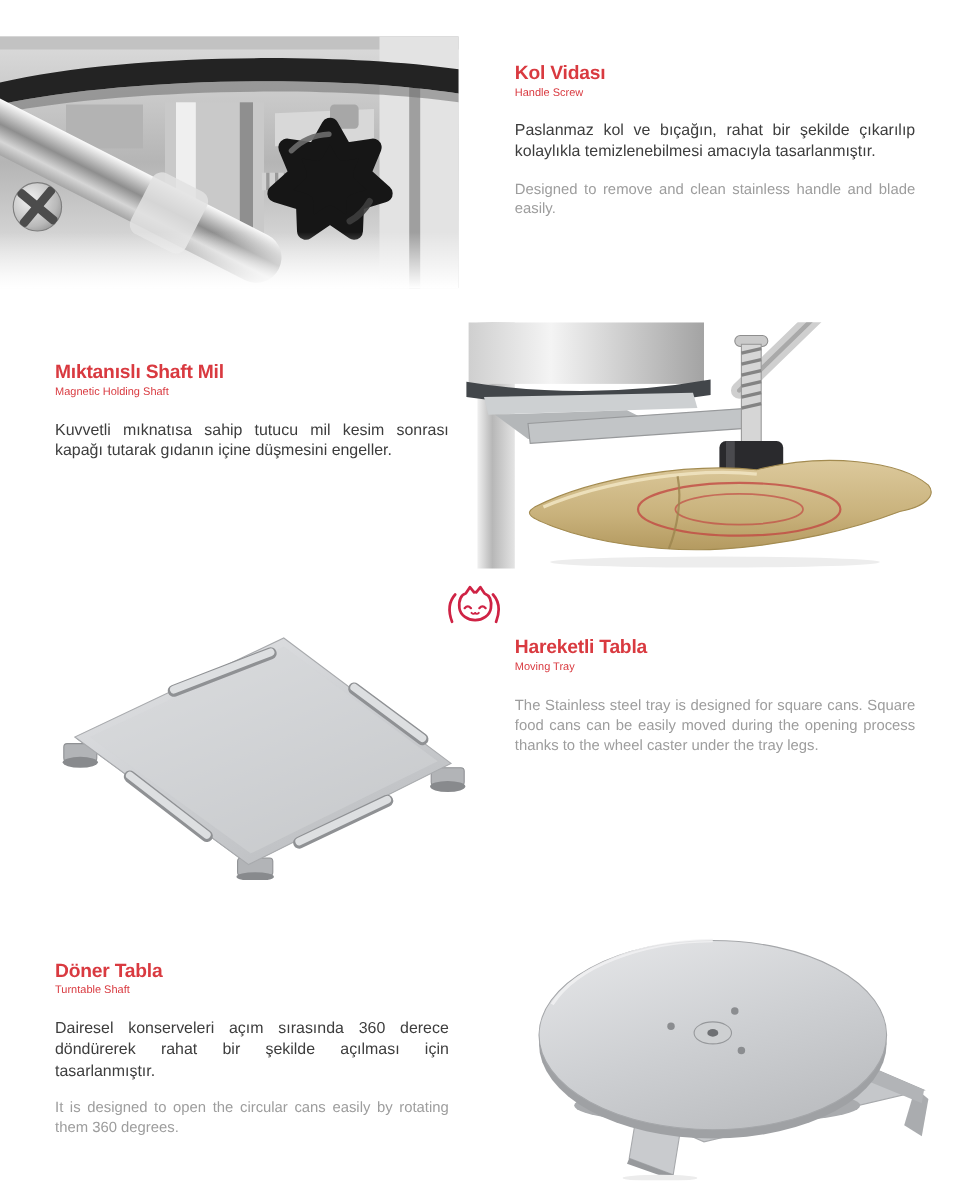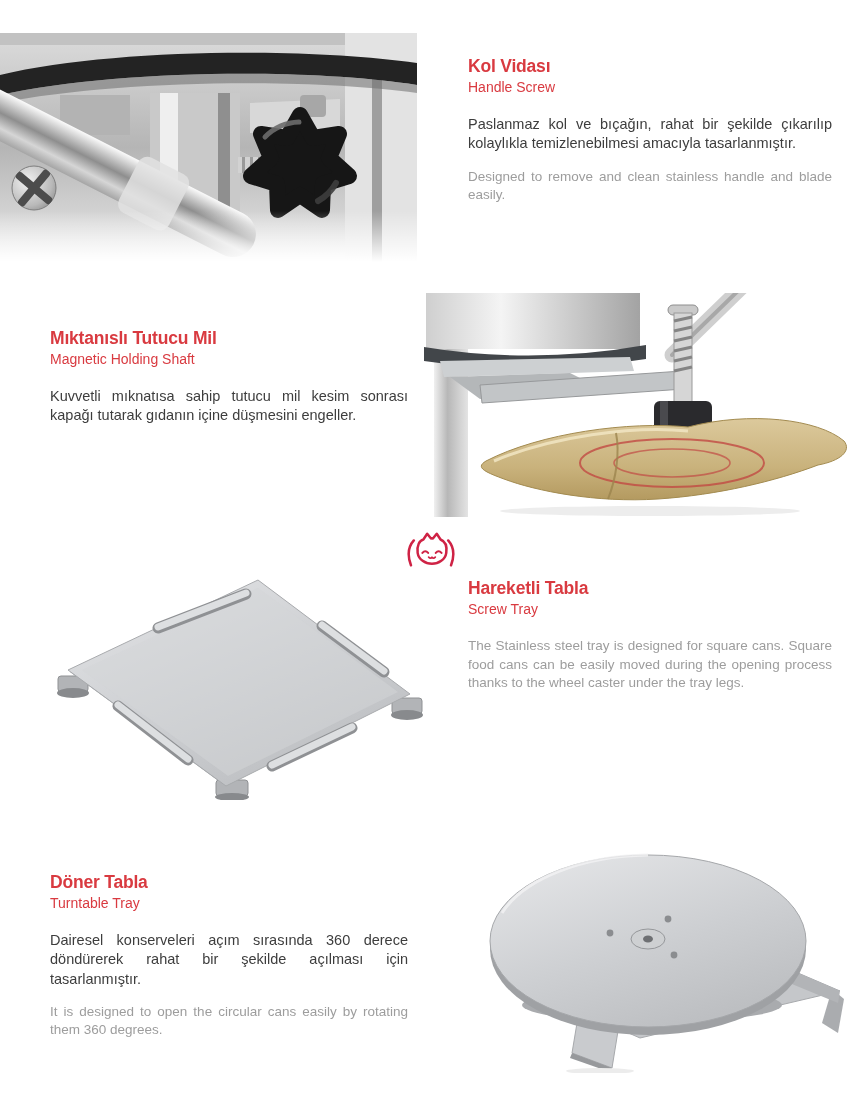--- a/index.html
+++ b/index.html
@@ -17,21 +17,21 @@
   .text-block { position: absolute; }
   .title {
     color: var(--red);
     font-size: 17.5px;
     font-weight: bold;
     letter-spacing: -0.2px;
     margin: 0 0 2px 0;
   }
   .subtitle {
     color: var(--red);
-    font-size: 14px;
+    font-size: 10px;
     margin: 0 0 20px 0;
   }
   .p-tr {
     color: var(--body);
     font-size: 14.5px;
     line-height: 1.33;
     text-align: justify;
     margin: 0 0 14px 0;
   }
   .p-en {
@@ -115,21 +115,21 @@
   </div>
 
   <div class="text-block" style="left:468px; top:56px; width:364px;">
     <h2 class="title">Kol Vidası</h2>
     <div class="subtitle">Handle Screw</div>
     <p class="p-tr">Paslanmaz kol ve bıçağın, rahat bir şekilde çıkarılıp kolaylıkla temizlenebilmesi amacıyla tasarlanmıştır.</p>
     <p class="p-en">Designed to remove and clean stainless handle and blade easily.</p>
   </div>
 
   <div class="text-block" style="left:50px; top:328px; width:358px;">
-    <h2 class="title">Mıktanıslı Tutucu Mil</h2>
+    <h2 class="title">Mıktanıslı Shaft Mil</h2>
     <div class="subtitle">Magnetic Holding Shaft</div>
     <p class="p-tr">Kuvvetli mıknatısa sahip tutucu mil kesim sonrası kapağı tutarak gıdanın içine düşmesini engeller.</p>
   </div>
 
   <div class="photo" style="left:420px; top:293px; width:448px; height:224px;">
     <svg viewBox="0 0 448 224" preserveAspectRatio="none">
       <defs>
         <linearGradient id="s2col" x1="0" y1="0" x2="1" y2="0">
           <stop offset="0" stop-color="#f0f0f0"></stop>
             <stop offset="0.4" stop-color="#b7b7b7"></stop>
@@ -238,27 +238,27 @@
         <line x1="118" y1="59" x2="206" y2="25"></line>
         <line x1="282" y1="57" x2="344" y2="103"></line>
         <line x1="78" y1="137" x2="148" y2="191"></line>
         <line x1="232" y1="197" x2="312" y2="159"></line>
       </g>
     </svg>
   </div>
 
   <div class="text-block" style="left:468px; top:578px; width:364px;">
     <h2 class="title">Hareketli Tabla</h2>
-    <div class="subtitle">Screw Tray</div>
+    <div class="subtitle">Moving Tray</div>
     <p class="p-en">The Stainless steel tray is designed for square cans. Square food cans can be easily moved during the opening process thanks to the wheel caster under the tray legs.</p>
   </div>
 
   <div class="text-block" style="left:50px; top:872px; width:358px;">
     <h2 class="title">Döner Tabla</h2>
-    <div class="subtitle">Turntable Tray</div>
+    <div class="subtitle">Turntable Shaft</div>
     <p class="p-tr">Dairesel konserveleri açım sırasında 360 derece döndürerek rahat bir şekilde açılması için tasarlanmıştır.</p>
     <p class="p-en">It is designed to open the circular cans easily by rotating them 360 degrees.</p>
   </div>
 
   <div class="photo" style="left:440px; top:833px; width:428px; height:240px;">
     <svg viewBox="0 0 428 240" preserveAspectRatio="none">
       <defs>
         <linearGradient id="s4disc" x1="0" y1="0" x2="0.6" y2="1">
           <stop offset="0" stop-color="#e7e8ea"></stop>
             <stop offset="0.6" stop-color="#cdcfd2"></stop>

